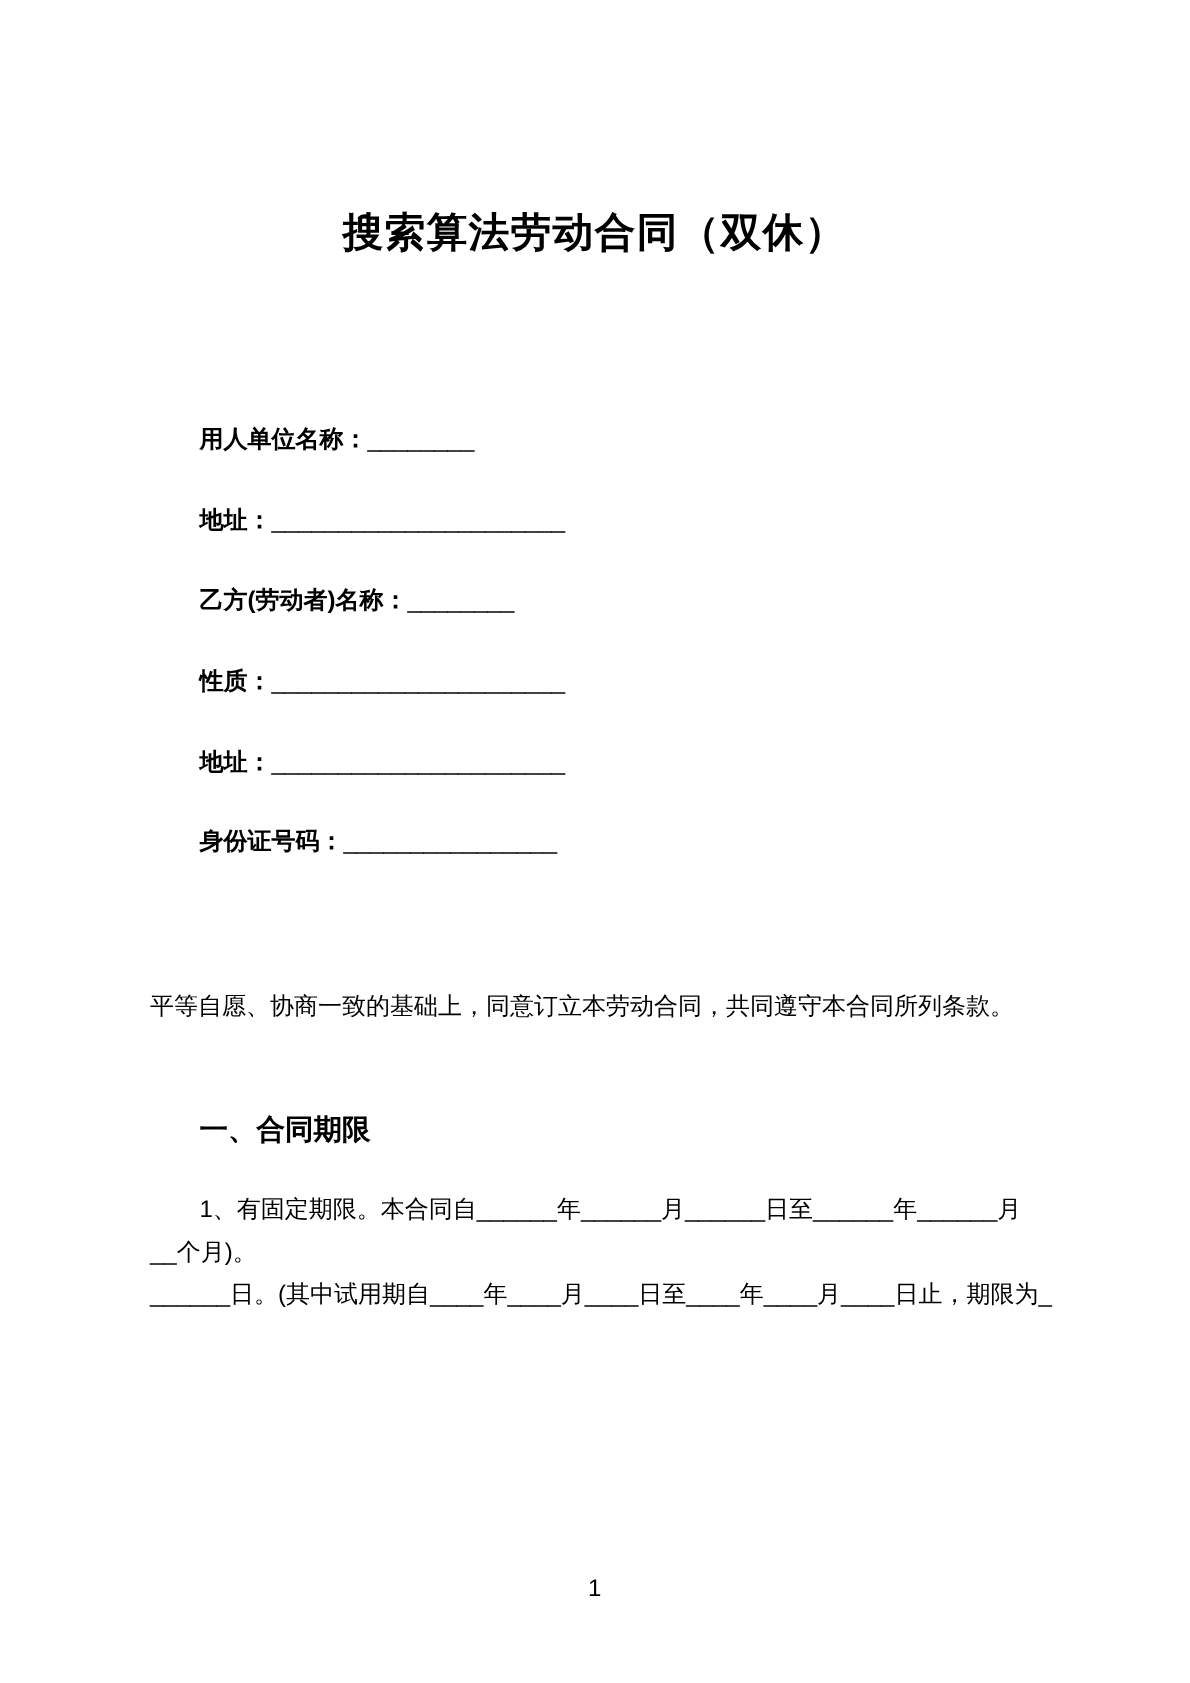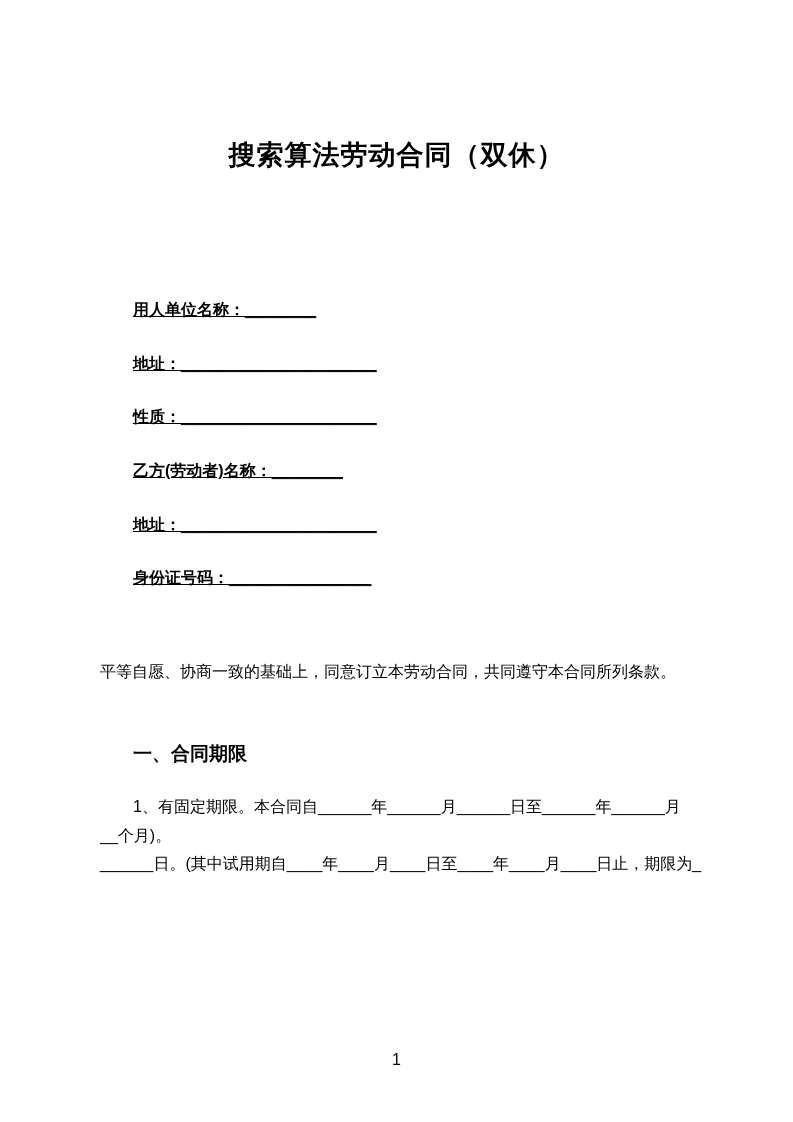--- a/index.html
+++ b/index.html
@@ -26,24 +26,23 @@
     left: 0;
     width: 793px;
     text-align: center;
     font-size: 27px;
     font-weight: bold;
     letter-spacing: 1px;
     line-height: 36px;
   }
   .fields {
     position: absolute;
-    top: 300px;
+    top: 284px;
     left: 100px;
     width: 600px;
-    text-decoration: underline;
   }
   .field {
     height: 53.7px;
     font-size: 16px;
     line-height: 20px;
     padding-left: 33px;
     white-space: nowrap;
     font-weight: bold;
   }
   .field .blank {
@@ -95,24 +94,24 @@
   <div class="doc-title">搜索算法劳动合同（双休）</div>
 
   <div class="fields">
     <div class="field">
       <span>用人单位名称：</span><span class="blank">________</span>
     </div>
     <div class="field">
       <span>地址：</span><span class="blank">______________________</span>
     </div>
     <div class="field">
-      <span>性质：</span><span class="blank">______________________</span>
+      <span>乙方(劳动者)名称：</span><span class="blank">________</span>
     </div>
     <div class="field">
-      <span>乙方(劳动者)名称：</span><span class="blank">________</span>
+      <span>性质：</span><span class="blank">______________________</span>
     </div>
     <div class="field">
       <span>地址：</span><span class="blank">______________________</span>
     </div>
     <div class="field">
       <span>身份证号码：</span><span class="blank">________________</span>
     </div>
   </div>
 
   <div class="para" style="top:657px;">

